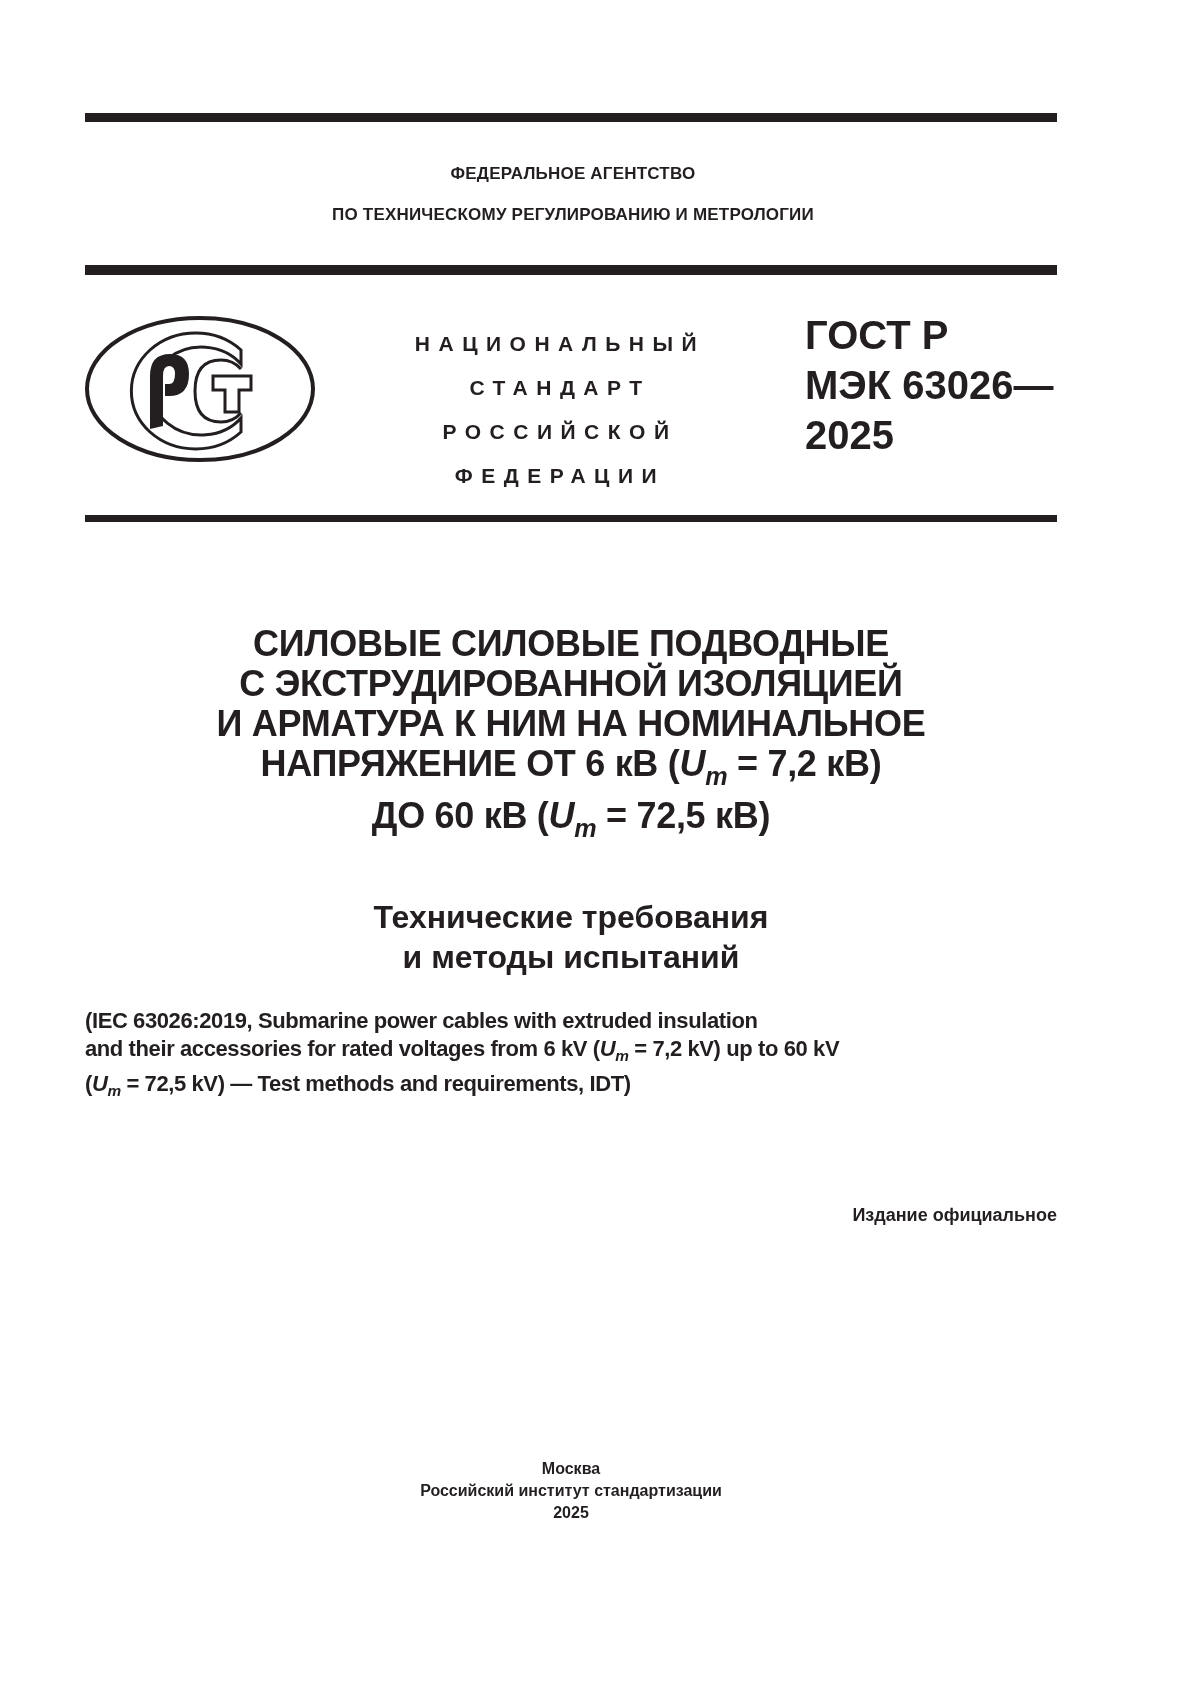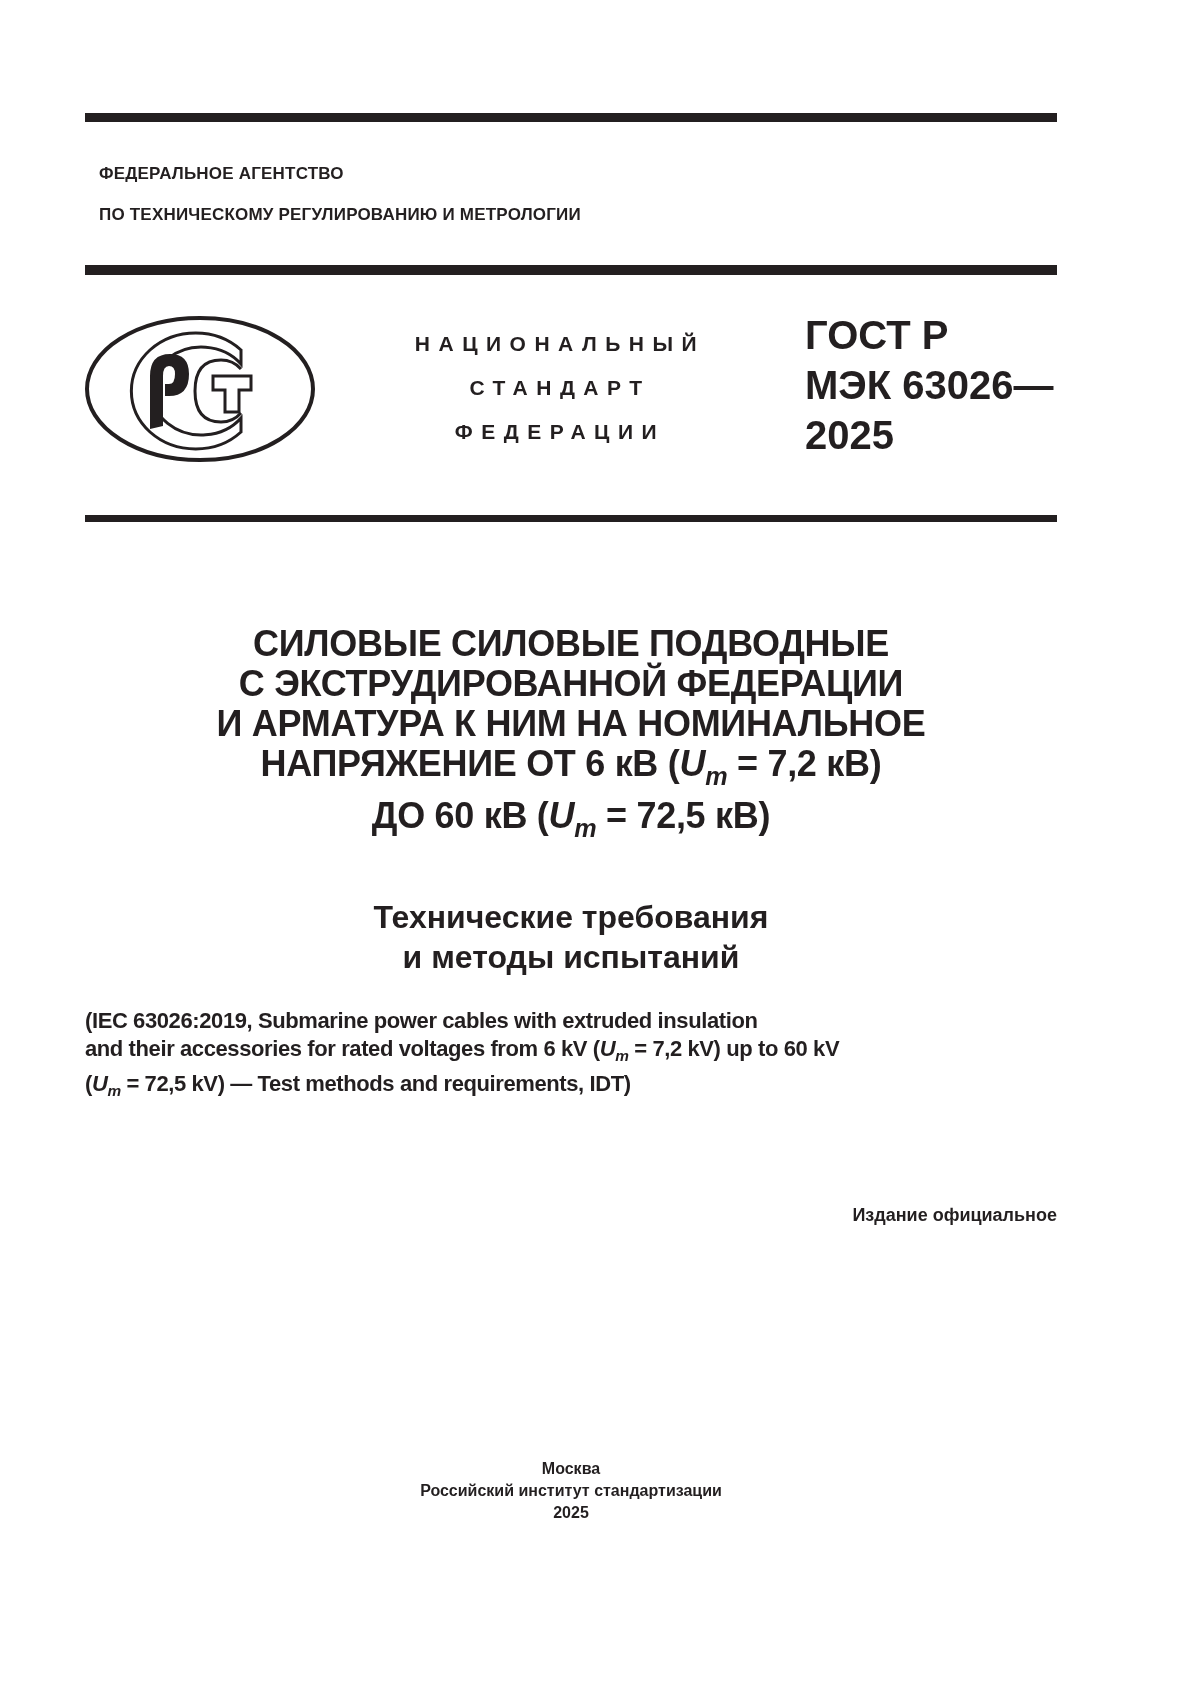--- a/index.html
+++ b/index.html
@@ -2,21 +2,21 @@
 <html><head>
 <meta charset="utf-8">
 <style>
   html, body { margin: 0; padding: 0; background: #ffffff; }
   body { width: 1200px; height: 1697px; position: relative; overflow: hidden;
          font-family: "Liberation Sans", "DejaVu Sans", sans-serif; color: #231f20; }
   .rule { position: absolute; left: 85px; width: 972px; background: #231f20; }
   .rule.r1 { top: 113px; height: 9px; }
   .rule.r2 { top: 265px; height: 10px; }
   .rule.r3 { top: 515px; height: 7px; }
-  .agency { position: absolute; left: 99px; width: 972px; text-align: left;
+  .agency { position: absolute; left: 87px; width: 972px; text-align: center;
             font-weight: bold; font-size: 17px; letter-spacing: 0.2px; }
   .agency.a1 { top: 164px; }
   .agency.a2 { top: 205px; }
   .logo { position: absolute; left: 83px; top: 314px; width: 234px; height: 150px; }
   .national { position: absolute; left: 400px; width: 320px; top: 318px; text-align: center;
               font-weight: bold; font-size: 21px; letter-spacing: 8.5px; line-height: 36px; }
   .national span { display: block; margin-top: 8px; }
   .gost { position: absolute; left: 805px; top: 310px; font-weight: bold; font-size: 40px;
           line-height: 50px; letter-spacing: 0px; }
   .gost span { display: block; }
@@ -57,34 +57,35 @@
 
     <path d="M158 55 Q150 46 138 46 Q112 46 112 77 Q112 108 138 108 Q150 108 158 99" fill="none" stroke="#231f20" stroke-width="3"></path>
 
     <path d="M130 62 L168 62 L168 76 L156 76 L156 98 L142 98 L142 76 L130 76 Z" fill="#ffffff" stroke="#231f20" stroke-width="3"></path>
   </svg>
 </div>
 
 <div class="national">
   <span>НАЦИОНАЛЬНЫЙ</span>
   <span>СТАНДАРТ</span>
+  <span>РОССИЙСКОЙ</span>
   <span>ФЕДЕРАЦИИ</span>
 </div>
 
 <div class="gost">
   <span>ГОСТ Р</span>
   <span>МЭК 63026—</span>
   <span>2025</span>
 </div>
 
 <div class="rule r3"></div>
 
 <div class="title">
   <span class="line">СИЛОВЫЕ СИЛОВЫЕ ПОДВОДНЫЕ</span>
-  <span class="line">С ЭКСТРУДИРОВАННОЙ ФЕДЕРАЦИИ</span>
+  <span class="line">С ЭКСТРУДИРОВАННОЙ ИЗОЛЯЦИЕЙ</span>
   <span class="line">И АРМАТУРА К НИМ НА НОМИНАЛЬНОЕ</span>
   <span class="line"><span>НАПРЯЖЕНИЕ ОТ 6 кВ (</span><span class="um">U</span><span class="sub">m</span><span> = 7,2 кВ)</span></span>
   <span class="line"><span>ДО 60 кВ (</span><span class="um">U</span><span class="sub">m</span><span> = 72,5 кВ)</span></span>
 </div>
 
 <div class="subtitle">
   <span>Технические требования</span>
   <span>и методы испытаний</span>
 </div>
 

